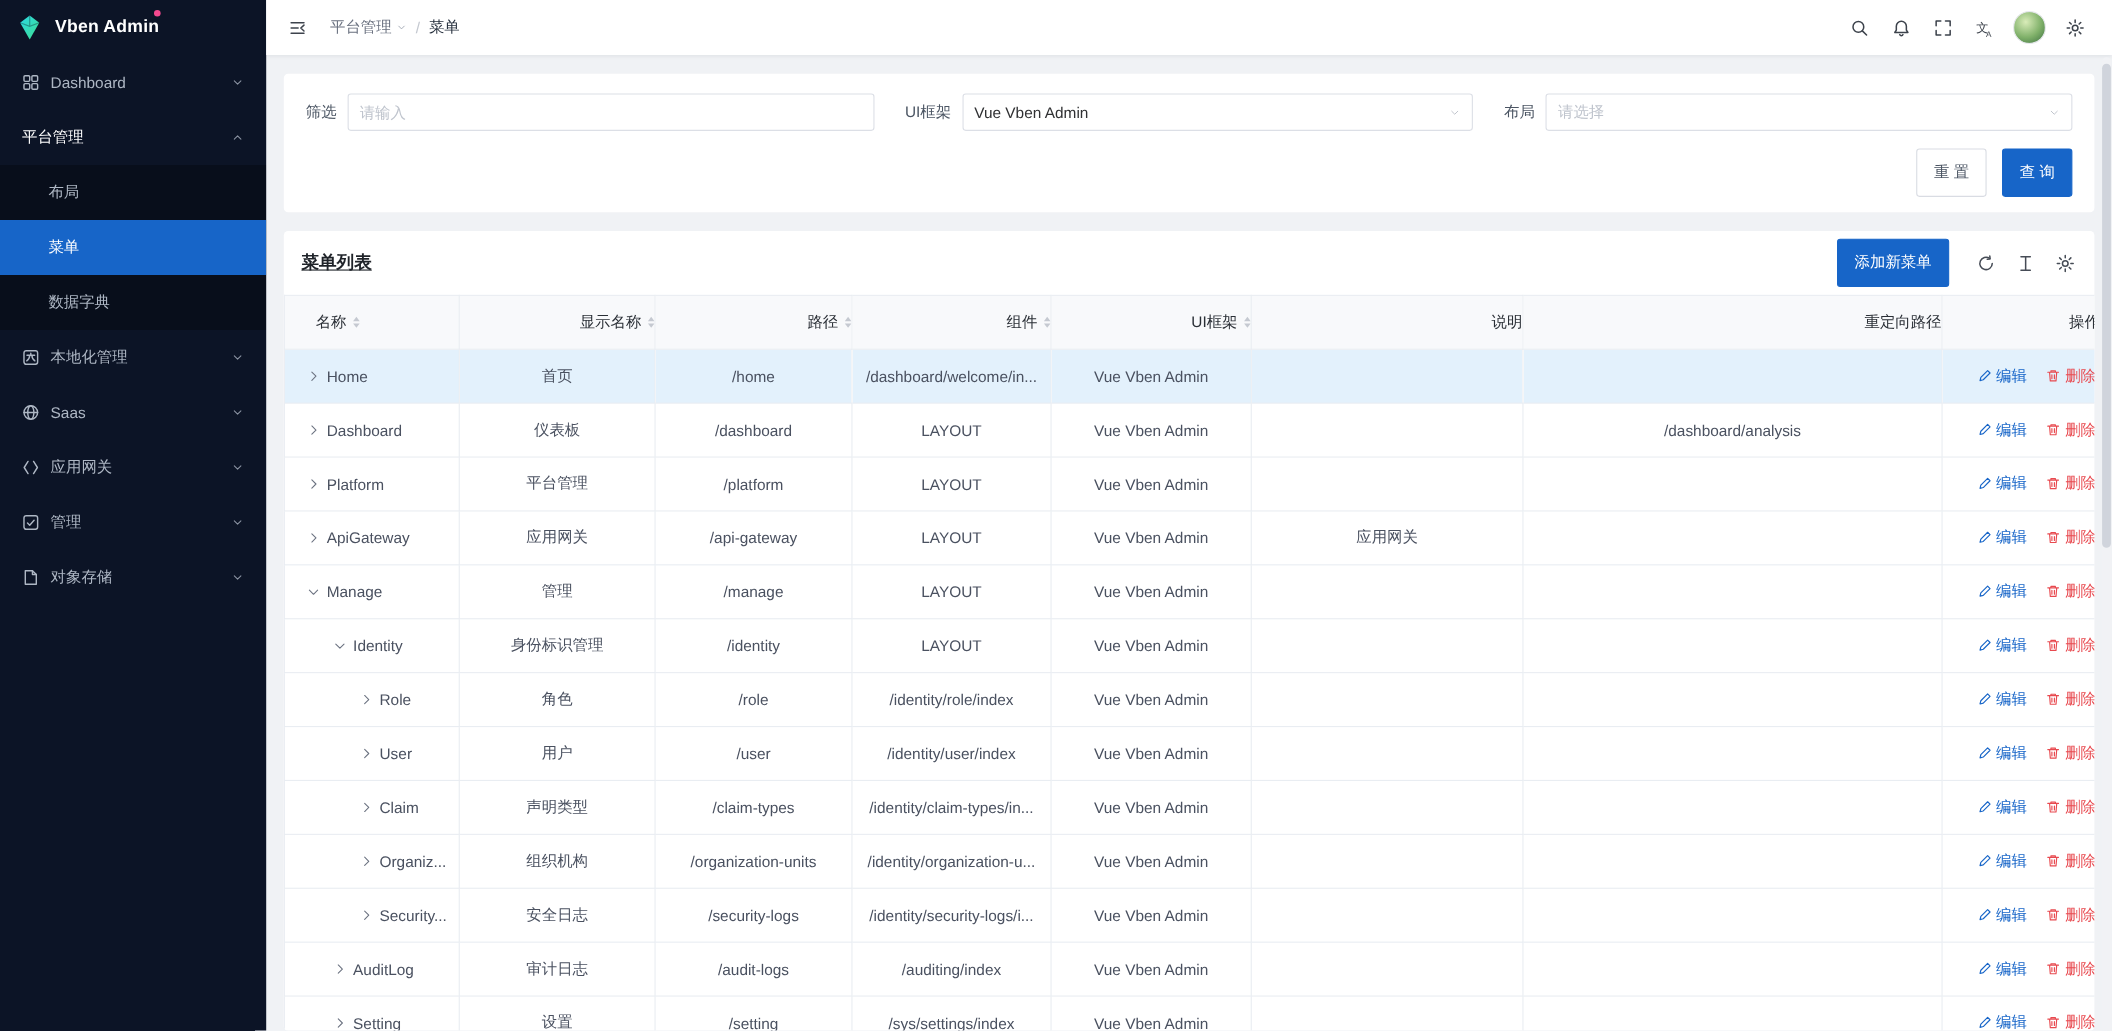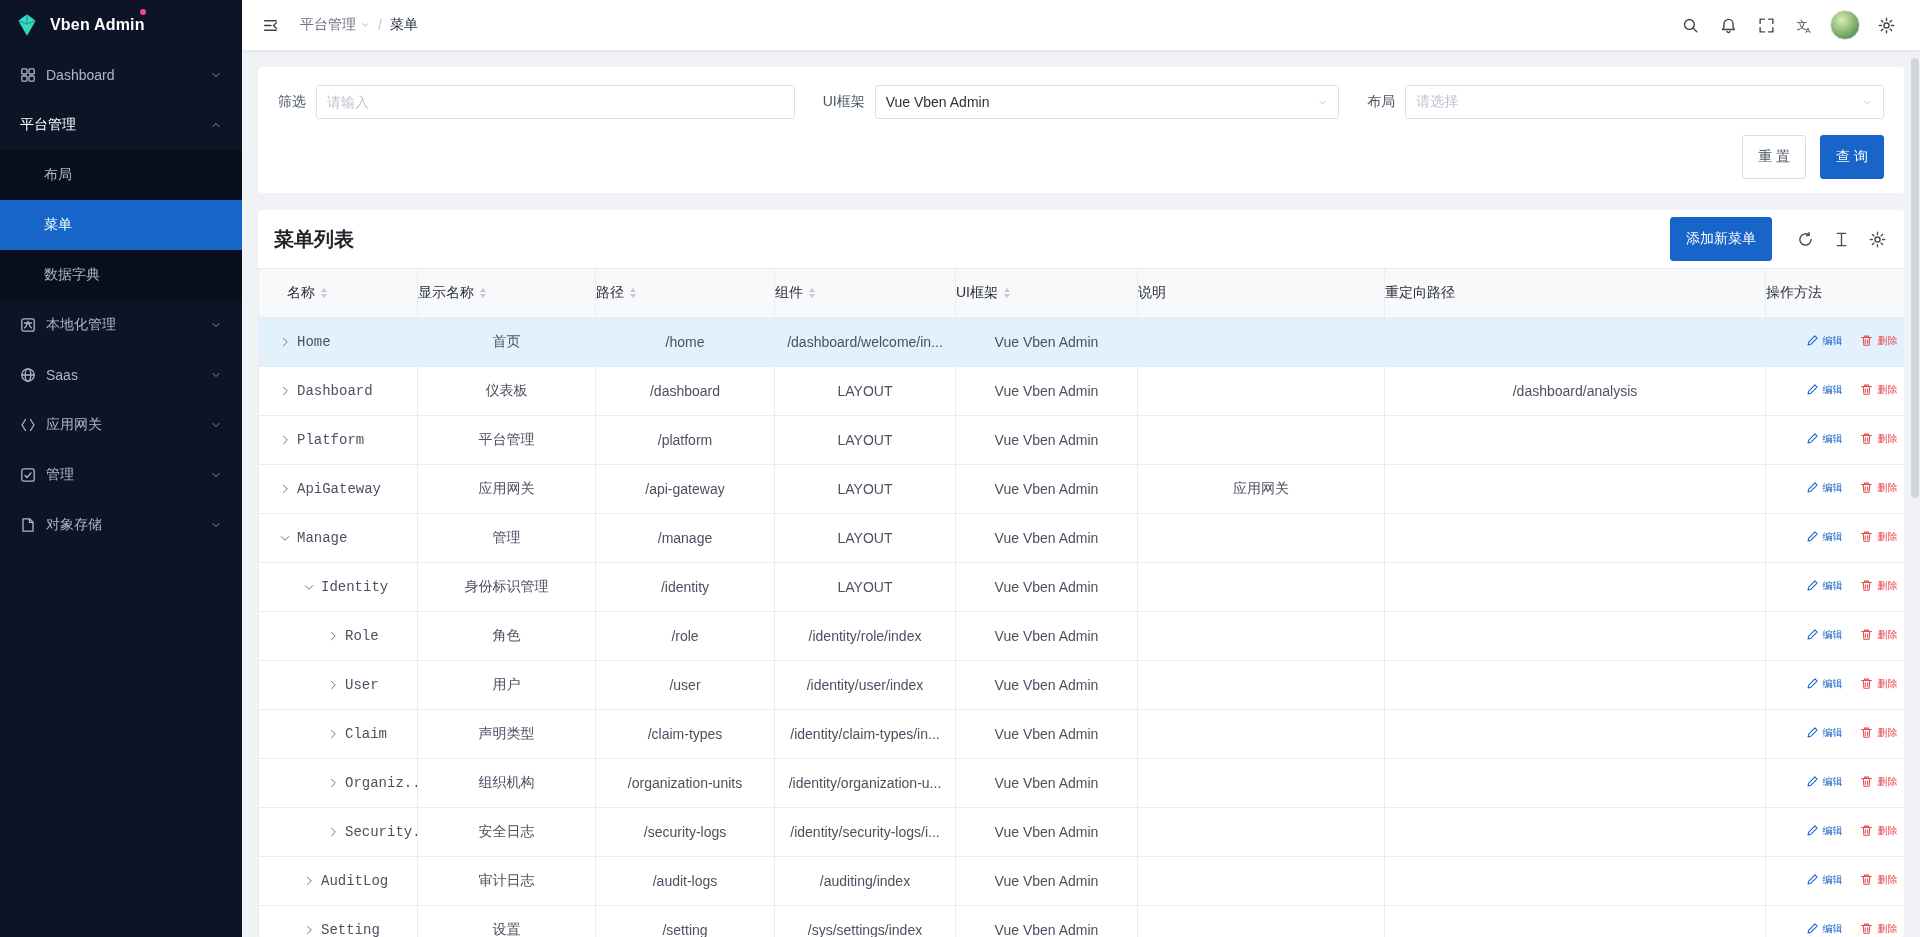--- a/index.html
+++ b/index.html
@@ -70,45 +70,45 @@
   .filter-actions { display:flex; justify-content:flex-end; gap:14px; margin-top:16px; }
   .btn { height:44px; padding:16px 15px; border-radius:3px; font-size:14px; cursor:pointer;
          border:1px solid transparent; display:inline-flex; align-items:center; justify-content:center;
          white-space:nowrap; }
   .btn-default { background:#fff; border-color:#d9dce3; color:#4b5563; }
   .btn-primary { background:var(--primary); border-color:var(--primary); color:#ffffff; }
 
   .table-card { flex:1; display:flex; flex-direction:column; overflow:hidden; }
   .list-header { display:flex; align-items:center; justify-content:space-between; height:58px;
                  padding:0 16px; flex-shrink:0; }
-  .list-title { font-size:20px; font-weight:600; color:#1f2329; }
+  .list-title { font-size:16px; font-weight:600; color:#1f2329;text-decoration:underline; }
   .list-tools { display:flex; align-items:center; gap:15px; }
   .tool-btn { background:none; border:none; color:#464c56; cursor:pointer; padding:2px; display:flex; }
   .tool-btn .ic { width:17px; height:17px; }
   .list-tools .btn-primary { margin-right:8px; }
 
   table.grid { width:100%; border-collapse:collapse; table-layout:fixed; font-size:14px; }
   .grid th, .grid td { border:1px solid #e9edf2; height:49px; overflow:hidden;
                        white-space:nowrap; text-overflow:ellipsis; }
-  .grid thead th { background:#f8f9fb; color:#2a2f36; font-weight:500; text-align:left; }
+  .grid thead th { background:#f8f9fb; color:#2a2f36; font-weight:500; text-align:right; }
   .grid thead th.first { text-align:left; padding-left:28px; }
   .th-inner { display:inline-flex; align-items:center; gap:6px; }
   .sorter { display:inline-flex; flex-direction:column; align-items:center; cursor:pointer; }
   .caret { width:0; height:0; border-left:3.5px solid transparent; border-right:3.5px solid transparent; }
   .caret.up { border-bottom:4.5px solid #c5c9d1; margin-bottom:2px; }
   .caret.down { border-top:4.5px solid #c5c9d1; }
   .grid tbody td { color:#4a5160; text-align:center; }
   .grid tbody tr.hl td { background:var(--row-highlight); }
-  td.cell-name { text-align:left;font-family:Liberation Mono, monospace; }
+  td.cell-name { text-align:left; }
   .name-inner { display:flex; align-items:center; gap:6px; }
   .expander { display:flex; color:#6b7280; cursor:pointer; flex-shrink:0; }
   .expander svg { width:12px; height:12px; transition:transform .1s; }
   .expander.open svg { transform:rotate(90deg); }
   .cell-actions { text-align:center; }
-  .link { display:inline-flex; align-items:center; gap:4px; font-size:10px; cursor:pointer; }
+  .link { display:inline-flex; align-items:center; gap:4px; font-size:14px; cursor:pointer; }
   .link svg { width:13px; height:13px; }
   .link.edit { color:var(--primary); }
   .link.delete { color:var(--danger); margin-left:14px; }
 
   .scrollbar { position:absolute; right:1px; top:52px; bottom:0; width:8px; z-index:5; }
   .scrollbar .track { position:absolute; inset:0; background:#f1f2f5; border-radius:4px; }
   .scrollbar .thumb { position:absolute; top:6px; right:0; width:8px; height:440px;
                       border-radius:4px; background:#d0d4dc; cursor:pointer; }
 </style>
 </head>

